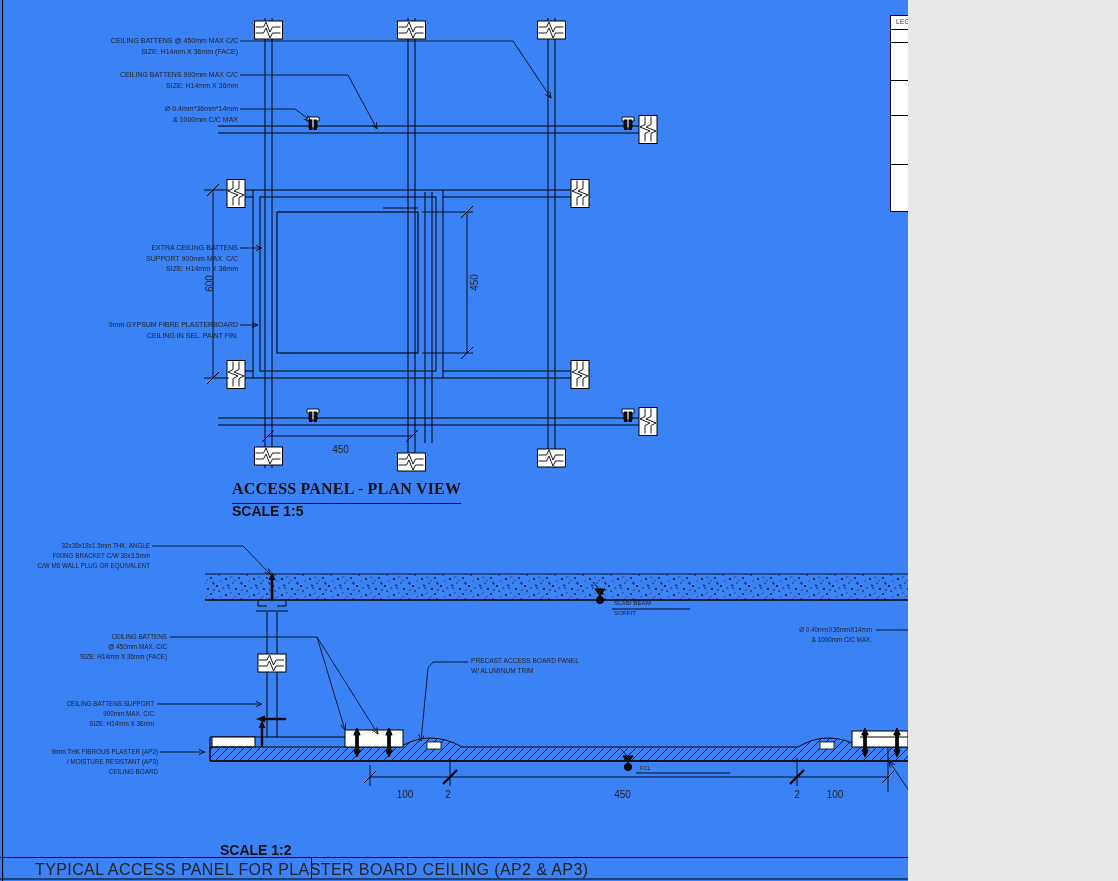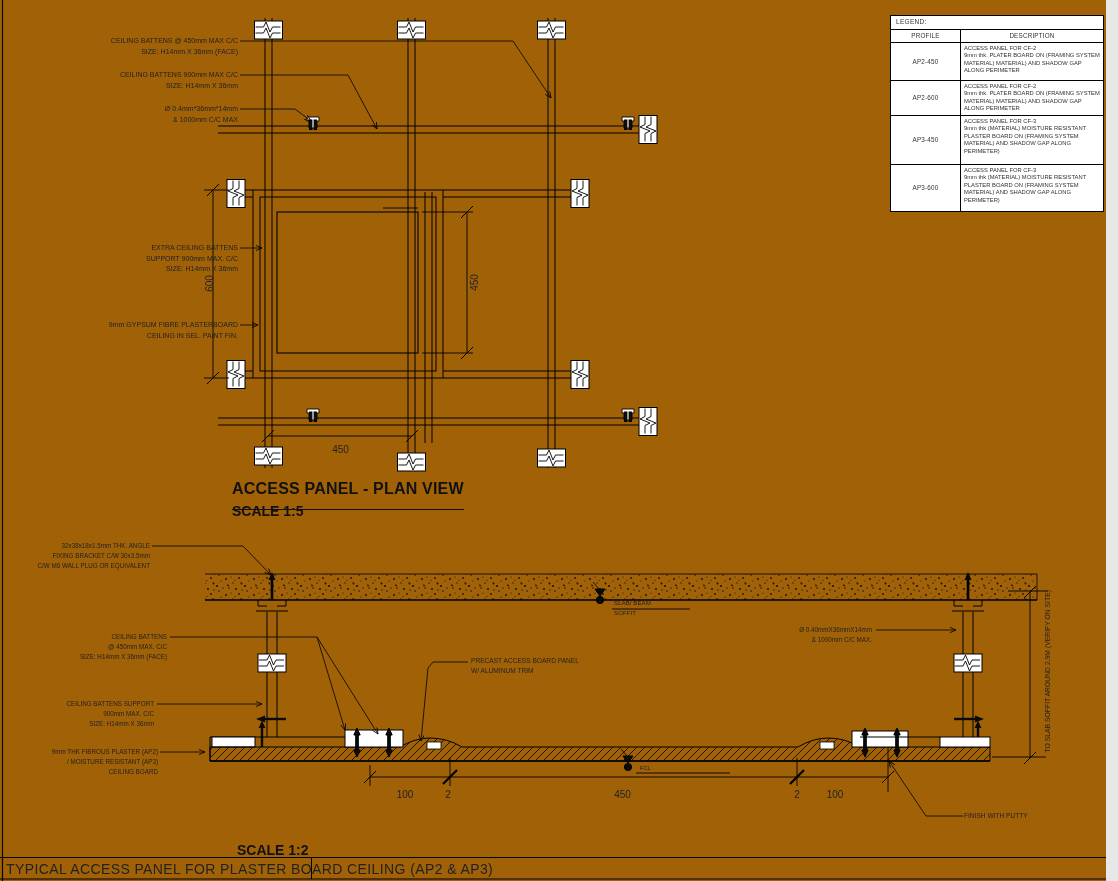--- a/index.html
+++ b/index.html
@@ -1,27 +1,27 @@
 <!DOCTYPE html>
 <html><head>
 <meta charset="utf-8">
 <style>
   html,body{margin:0;padding:0;background:#e8e8e8;}
-  .sheet{position:relative;width:1106px;height:881px;background:#a16207;
+  .sheet{position:relative;width:908px;height:881px;background:#3b82f6;
          font-family:"Liberation Sans",sans-serif;color:#1c1c1c;overflow:hidden;}
   .sheet svg{position:absolute;left:0;top:0;}
   .lbl{position:absolute;white-space:pre-line;font-size:7px;line-height:10.5px;color:#222;}
   .r{text-align:right;}
   .sm{font-size:6.3px;line-height:10px;}
   .dim{position:absolute;text-align:center;font-size:10px;color:#222;}
   .rot{transform:rotate(-90deg);}
   .vtitle{position:absolute;font-size:16px;font-weight:bold;color:#111;
-          border-bottom:1.6px solid #111;padding-bottom:11px;letter-spacing:.2px;}
+          border-bottom:1.6px solid #111;padding-bottom:5px;letter-spacing:.2px;font-family:Liberation Serif, serif;}
   .vscale{position:absolute;font-size:14px;font-weight:bold;color:#111;}
-  .footer{position:absolute;font-size:14px;letter-spacing:.4px;color:#222;}
+  .footer{position:absolute;font-size:16px;letter-spacing:.4px;color:#222;margin-left:29px;}
   
   .legend{position:absolute;left:890px;top:15px;width:214px;border:1px solid #000;
           background:#fff;box-sizing:border-box;}
   .lg-title{height:11px;border-bottom:1px solid #000;font-size:6.5px;
             padding:1.5px 0 0 5px;letter-spacing:.3px;color:#333;}
   .lg-row{display:flex;border-bottom:1px solid #000;box-sizing:border-box;}
   .lg-row:last-child{border-bottom:none;}
   .lg-head{height:13px;}
   .lg-c1{width:70px;border-right:1px solid #000;display:flex;align-items:center;
          justify-content:center;font-size:6.3px;color:#333;box-sizing:border-box;letter-spacing:.2px;}
@@ -331,21 +331,21 @@
 &amp; 1000mm C/C MAX.</div>
 <div class="lbl" style="left:964px;top:811px;font-size:6.6px">FINISH WITH PUTTY</div>
 <div class="lbl rot" style="left:952px;top:666px;width:192px;text-align:center;font-size:6.8px">TO SLAB SOFFIT AROUND 2.9M (VERIFY ON SITE)</div>
 
 <div class="dim" style="left:385px;top:789px;width:40px">100</div>
 <div class="dim" style="left:438px;top:789px;width:20px">2</div>
 <div class="dim" style="left:600px;top:789px;width:45px">450</div>
 <div class="dim" style="left:787px;top:789px;width:20px">2</div>
 <div class="dim" style="left:815px;top:789px;width:40px">100</div>
 
-<div class="vscale" style="left:237px;top:842px">SCALE 1:2</div>
+<div class="vscale" style="left:220px;top:842px">SCALE 1:2</div>
 
 <div class="footer" style="left:6px;top:861px">TYPICAL ACCESS PANEL FOR PLASTER BOARD CEILING (AP2 &amp; AP3)</div>
 
 <div class="legend">
   <div class="lg-title">LEGEND:</div>
   <div class="lg-row lg-head">
     <div class="lg-c1">PROFILE</div>
     <div class="lg-c2 hd">DESCRIPTION</div>
   </div>
   <div class="lg-row" style="height:38px">

